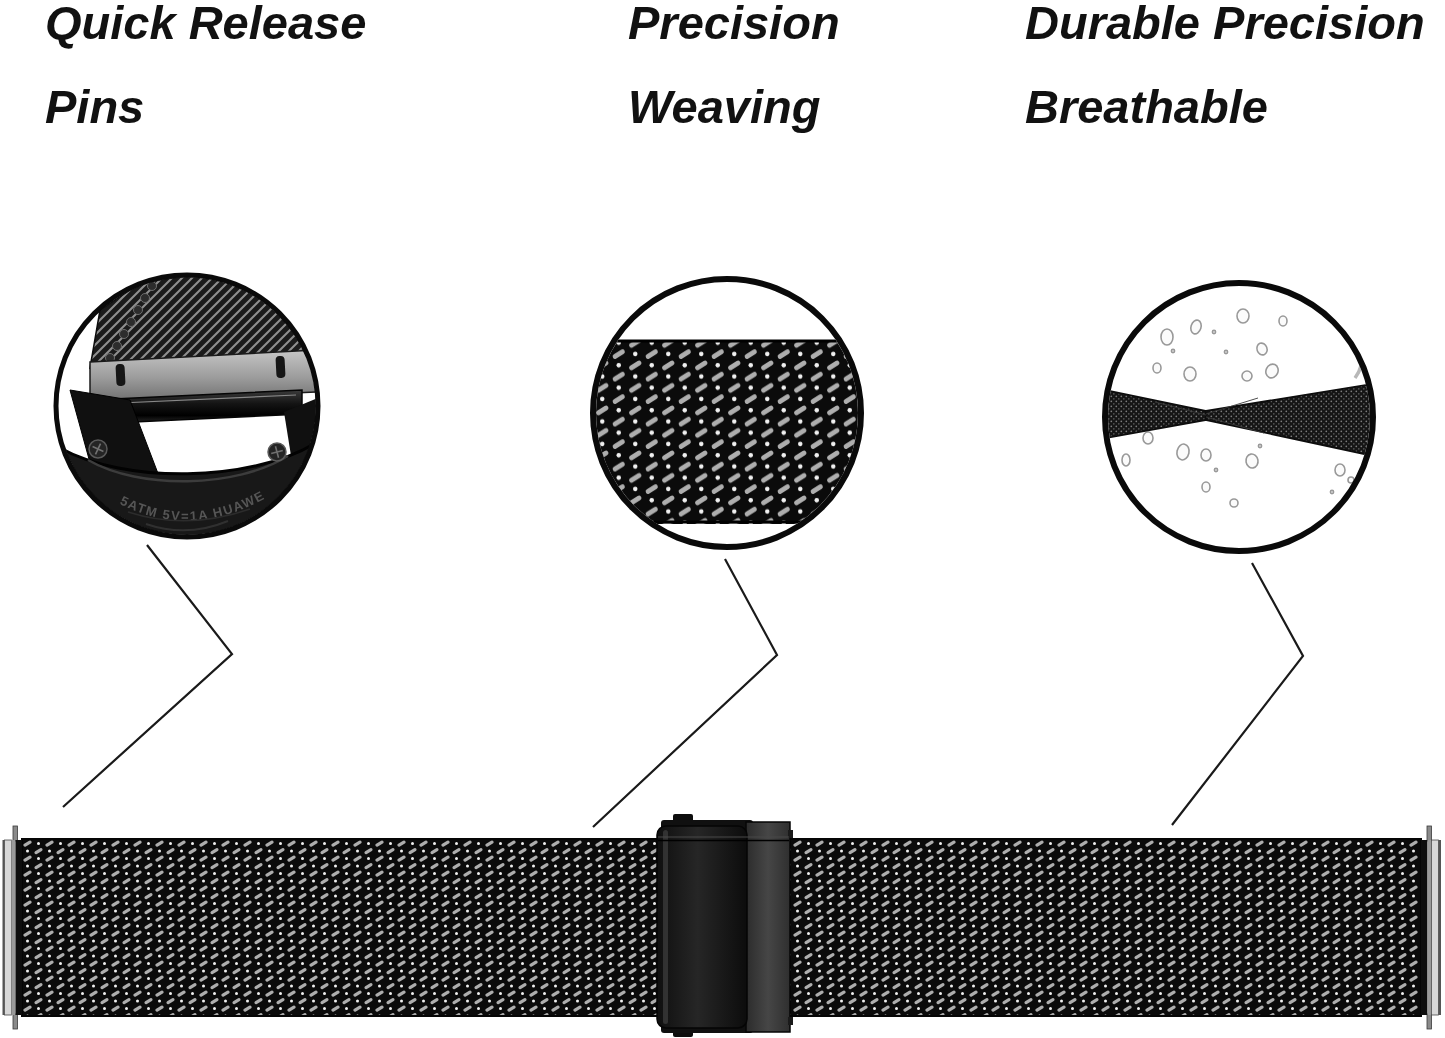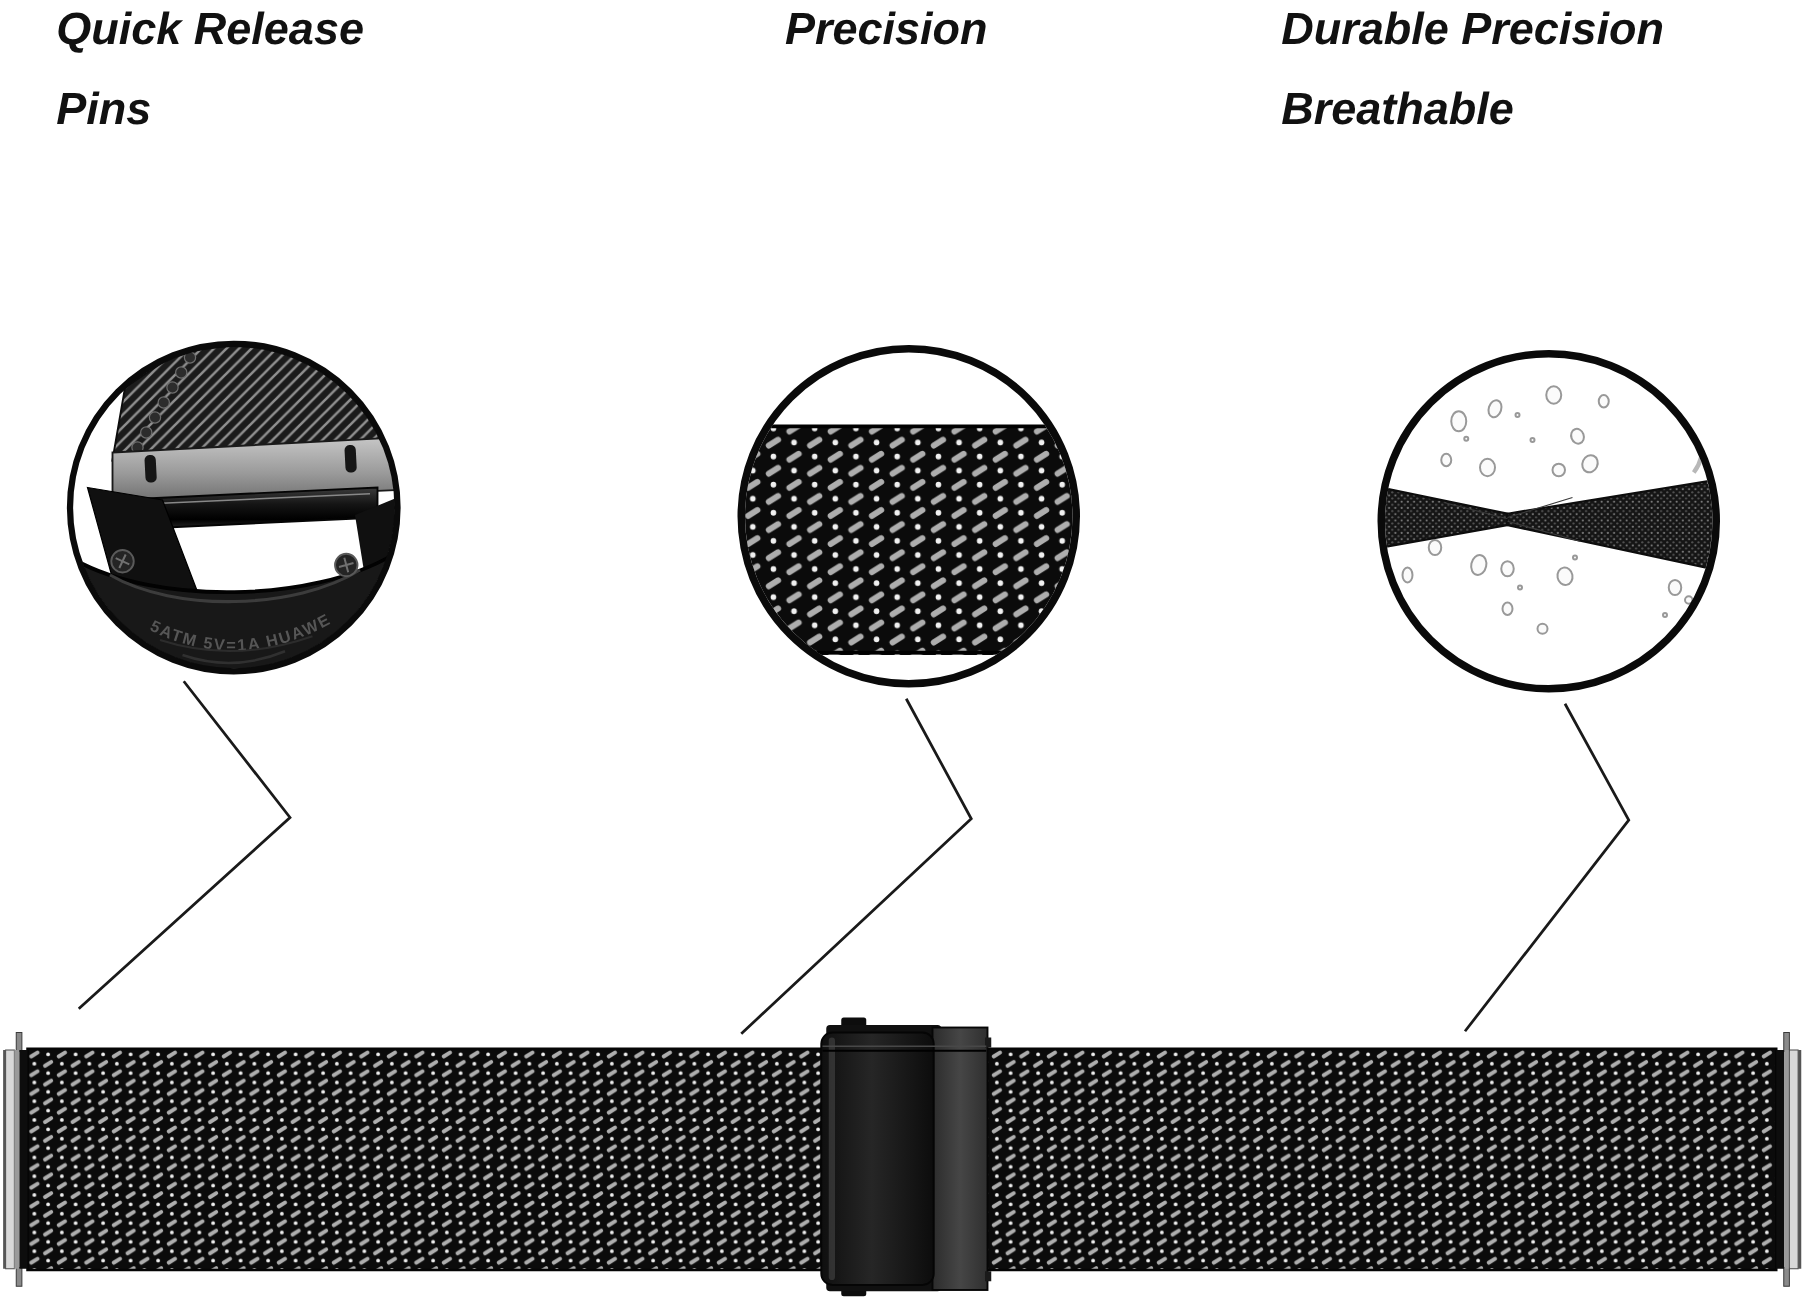--- a/index.html
+++ b/index.html
@@ -4,43 +4,44 @@
 <style>
   :root{
     --background:#ffffff; --heading-text:#111111; --leader-line:#1a1a1a;
     --circle-ring:#0a0a0a; --mesh-base:#0b0b0b; --mesh-highlight:#aeaeae;
     --mesh-dot:#f0f0f0; --engraving:#565656;
   }
   html,body{margin:0;padding:0;background:#fff;}
   .canvas{position:relative;width:1445px;height:1038px;background:var(--background);
     overflow:hidden;font-family:"Liberation Sans",sans-serif;}
   .feature-title{position:absolute;z-index:2;color:var(--heading-text);
-    font-style:italic;font-weight:700;font-size:36px;white-space:nowrap;}
+    font-style:italic;font-weight:700;font-size:47px;white-space:nowrap;}
   .feature-title span{display:block;line-height:44px;}
-  .feature-title span + span{margin-top:20px;}
+  .feature-title span + span{margin-top:40px;}
   .art{position:absolute;left:0;top:0;z-index:1;}
   .mesh-bg{fill:var(--mesh-base);}
   .mesh-dash{fill:var(--mesh-highlight);}
   .mesh-dot{fill:var(--mesh-dot);}
   .ring{fill:none;stroke:var(--circle-ring);}
   .leader{fill:none;stroke:var(--leader-line);stroke-width:2.2px;stroke-linejoin:miter;}
   .engrave{fill:var(--engraving);font-family:"Liberation Sans",sans-serif;
     font-weight:700;font-size:13px;letter-spacing:1.5px;}
 </style>
 </head>
 <body>
 
 <div class="canvas">
 
   <div class="feature-title" style="left:45px;top:1px">
     <span>Quick Release</span>
     <span>Pins</span>
   </div>
   <div class="feature-title" style="left:628px;top:1px">
     <span>Precision</span>
+    <span>Weaving</span>
   </div>
   <div class="feature-title" style="left:1025px;top:1px">
     <span>Durable Precision</span>
     <span>Breathable</span>
   </div>
 
   <svg class="art" width="1445" height="1038" viewBox="0 0 1445 1038">
     <defs>
       <pattern id="milanese" width="22" height="15" patternUnits="userSpaceOnUse">
         <rect class="mesh-bg" width="22" height="15"></rect>

